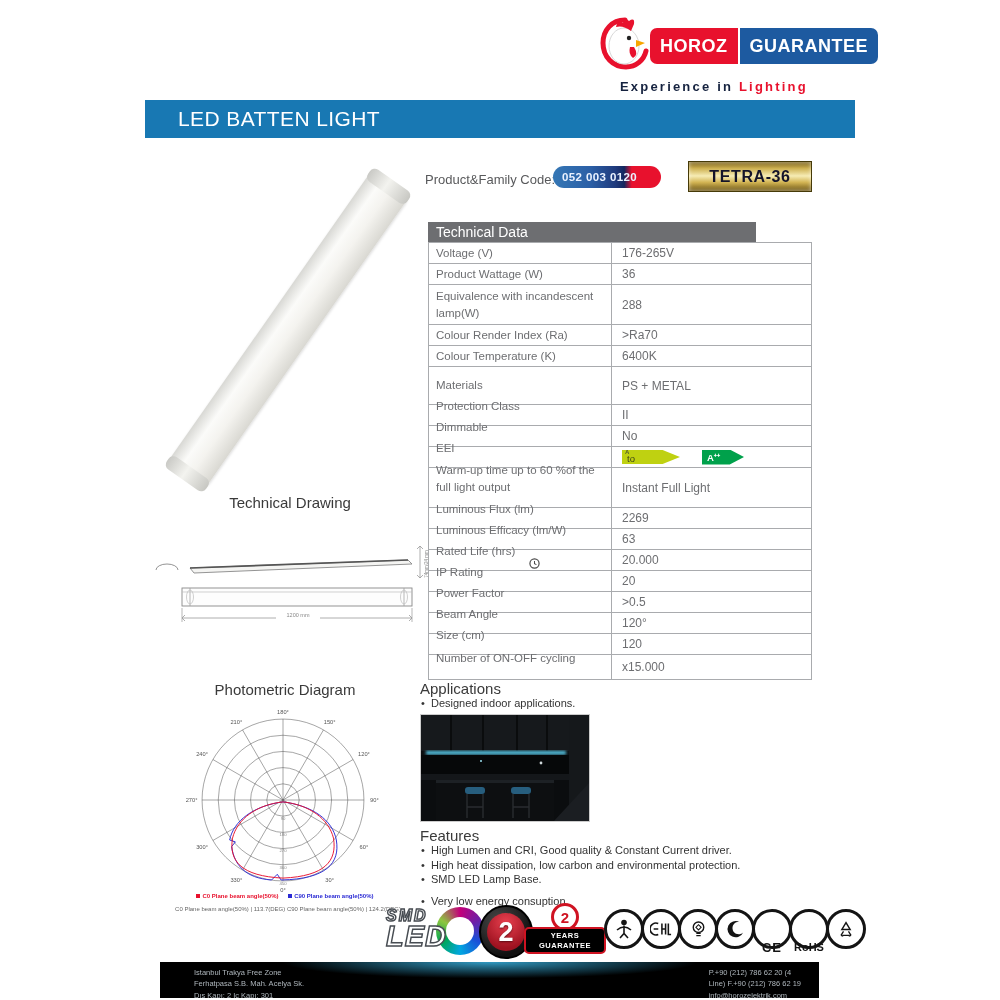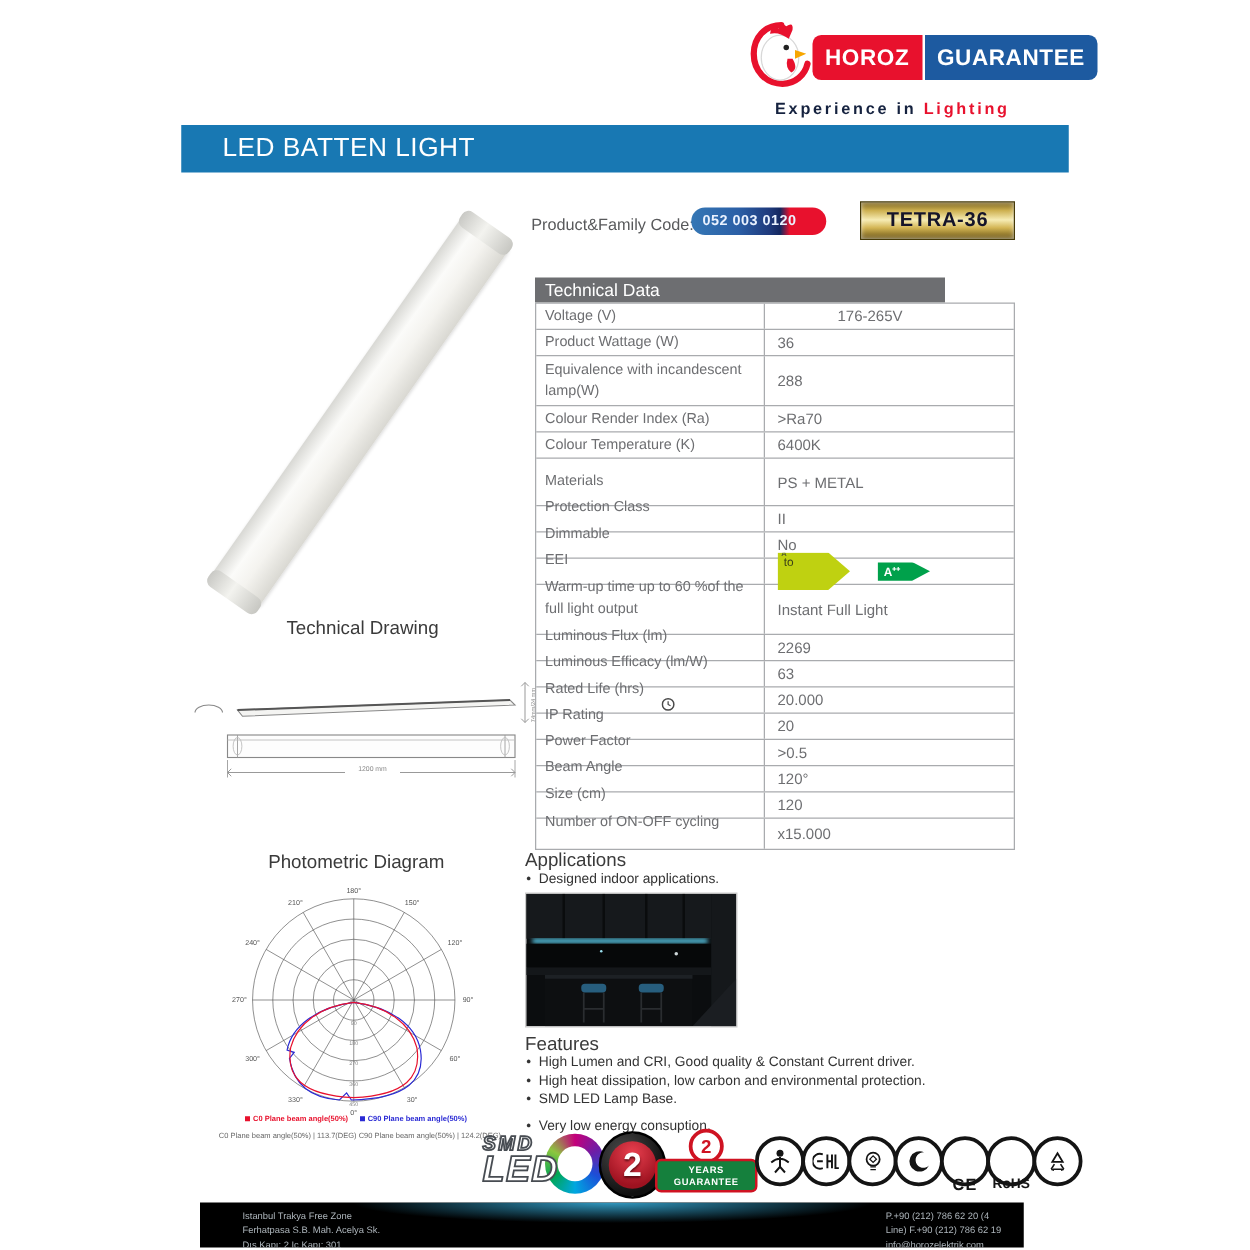--- a/index.html
+++ b/index.html
@@ -39,30 +39,30 @@
         background:linear-gradient(180deg,#c9c9c5,#f3f3ef 45%,#c7c7c2);}
   .tube .cap.l{left:-3px;} .tube .cap.r{right:-3px;}
   
   .sec-caption{position:absolute;font-size:15px;color:#3a3a3a;text-align:center;}
   .sec-h{position:absolute;font-size:15px;color:#3a3a3a;}
   
   .tech-title{position:absolute;left:428px;top:222px;width:328px;height:20px;background:#6d6e71;
               color:#fff;font-size:14px;line-height:20px;padding-left:8px;box-sizing:border-box;}
   .tech-table{position:absolute;left:428px;top:242px;width:384px;border:1px solid #a9abae;box-sizing:border-box;}
   .trow{display:flex;border-top:1px solid #a9abae;height:20px;color:#6d6e71;}
-  .trow:first-child{border-top:none;gap:48px;}
+  .trow:first-child{border-top:none;}
   .trow.h39{height:39px}.trow.h37{height:37px}.trow.h24{height:24px}
   .tlabel{width:183px;border-right:1px solid #a9abae;padding:0 4px 0 7px;display:flex;
           align-items:center;position:relative;font-size:11.5px;line-height:1.45;box-sizing:border-box;}
   .tlabel .lt{position:relative;}
   .trow.up .lt{top:-9px;}
   .clock{position:relative;top:3px;margin-left:14px;line-height:0;}
   .tvalue{flex:1;padding-left:10px;display:flex;align-items:center;font-size:12px;}
   .eei-wrap{display:flex;align-items:center;gap:22px;}
-  .eei-a1{width:58px;height:30px;background:#bfd111;clip-path:polygon(0 0,70% 0,100% 50%,70% 100%,0 100%);position:relative;}
+  .eei-a1{width:58px;height:14px;background:#bfd111;clip-path:polygon(0 0,70% 0,100% 50%,70% 100%,0 100%);position:relative;}
   .a1s{position:absolute;left:3px;top:-1px;font-size:6px;font-weight:bold;color:#55602a;}
   .a1t{position:absolute;left:5px;top:3px;font-size:9.5px;color:#3c4219;}
   .eei-a2{width:42px;height:15px;background:#00a14b;clip-path:polygon(0 0,66% 0,100% 50%,66% 100%,0 100%);
           color:#fff;font-size:9.5px;font-weight:bold;display:flex;align-items:center;padding-left:5px;box-sizing:border-box;}
   
   .ph-svg{position:absolute;left:183px;top:700px;}
   .ph-legend{position:absolute;left:175px;top:893px;width:220px;text-align:center;font-size:6px;font-weight:bold;}
   .plg{margin:0 4px;} .plg .sq{display:inline-block;width:4px;height:4px;margin-right:2px;vertical-align:middle;}
   .plg.c0{color:#e8112d;} .plg.c0 .sq{background:#e8112d;}
   .plg.c90{color:#2a2ad4;} .plg.c90 .sq{background:#2a2ad4;}
@@ -84,21 +84,21 @@
   .smd-line2{font-size:29px;letter-spacing:1px;display:block;line-height:27px;}
   .warranty-badge{position:absolute;left:479px;top:905px;width:54px;height:54px;border-radius:50%;
             background:radial-gradient(circle at 35% 30%,#4a4a4a,#101010 70%);border:2px solid #000;
             display:flex;align-items:center;justify-content:center;box-sizing:border-box;}
   .red-core{position:absolute;inset:6px;border-radius:50%;background:radial-gradient(circle at 50% 25%,#e8404f,#9e1220 75%);}
   .w-num{position:relative;font-size:27px;font-weight:bold;color:#fff;text-shadow:0 1px 2px #5c0a12;}
   .guarantee-badge{position:absolute;left:524px;top:903px;width:82px;height:56px;}
   .g-circle{position:absolute;left:27px;top:0;width:28px;height:28px;border-radius:50%;background:#fff;
             border:3px solid #cf1322;color:#cf1322;font-weight:bold;font-size:15px;display:flex;
             align-items:center;justify-content:center;box-sizing:border-box;}
-  .g-plate{position:absolute;left:0;top:24px;width:82px;height:27px;background:#15803d;border:2px solid #cf1322;
+  .g-plate{position:absolute;left:0;top:24px;width:82px;height:27px;background:#000000;border:2px solid #cf1322;
            border-radius:5px;color:#fff;display:flex;flex-direction:column;align-items:center;justify-content:center;
            font-size:7.5px;font-weight:bold;letter-spacing:.5px;line-height:1.25;box-sizing:border-box;}
   .cert{position:absolute;top:909px;width:40px;height:40px;border-radius:50%;border:3px solid #141414;background:#fff;
         display:flex;align-items:center;justify-content:center;box-sizing:border-box;color:#141414;line-height:0;}
   .cert-txt{font-weight:bold;line-height:1;margin-top:36px;}
   .cert.ce .cert-txt{font-size:13px;letter-spacing:1px;}
   .cert.rohs .cert-txt{font-size:11px;}
   
   .footer{position:absolute;left:160px;top:962px;width:659px;height:36px;background:#000000;overflow:hidden;}
   .footer::before{content:"";position:absolute;left:0;top:0;width:100%;height:18px;

